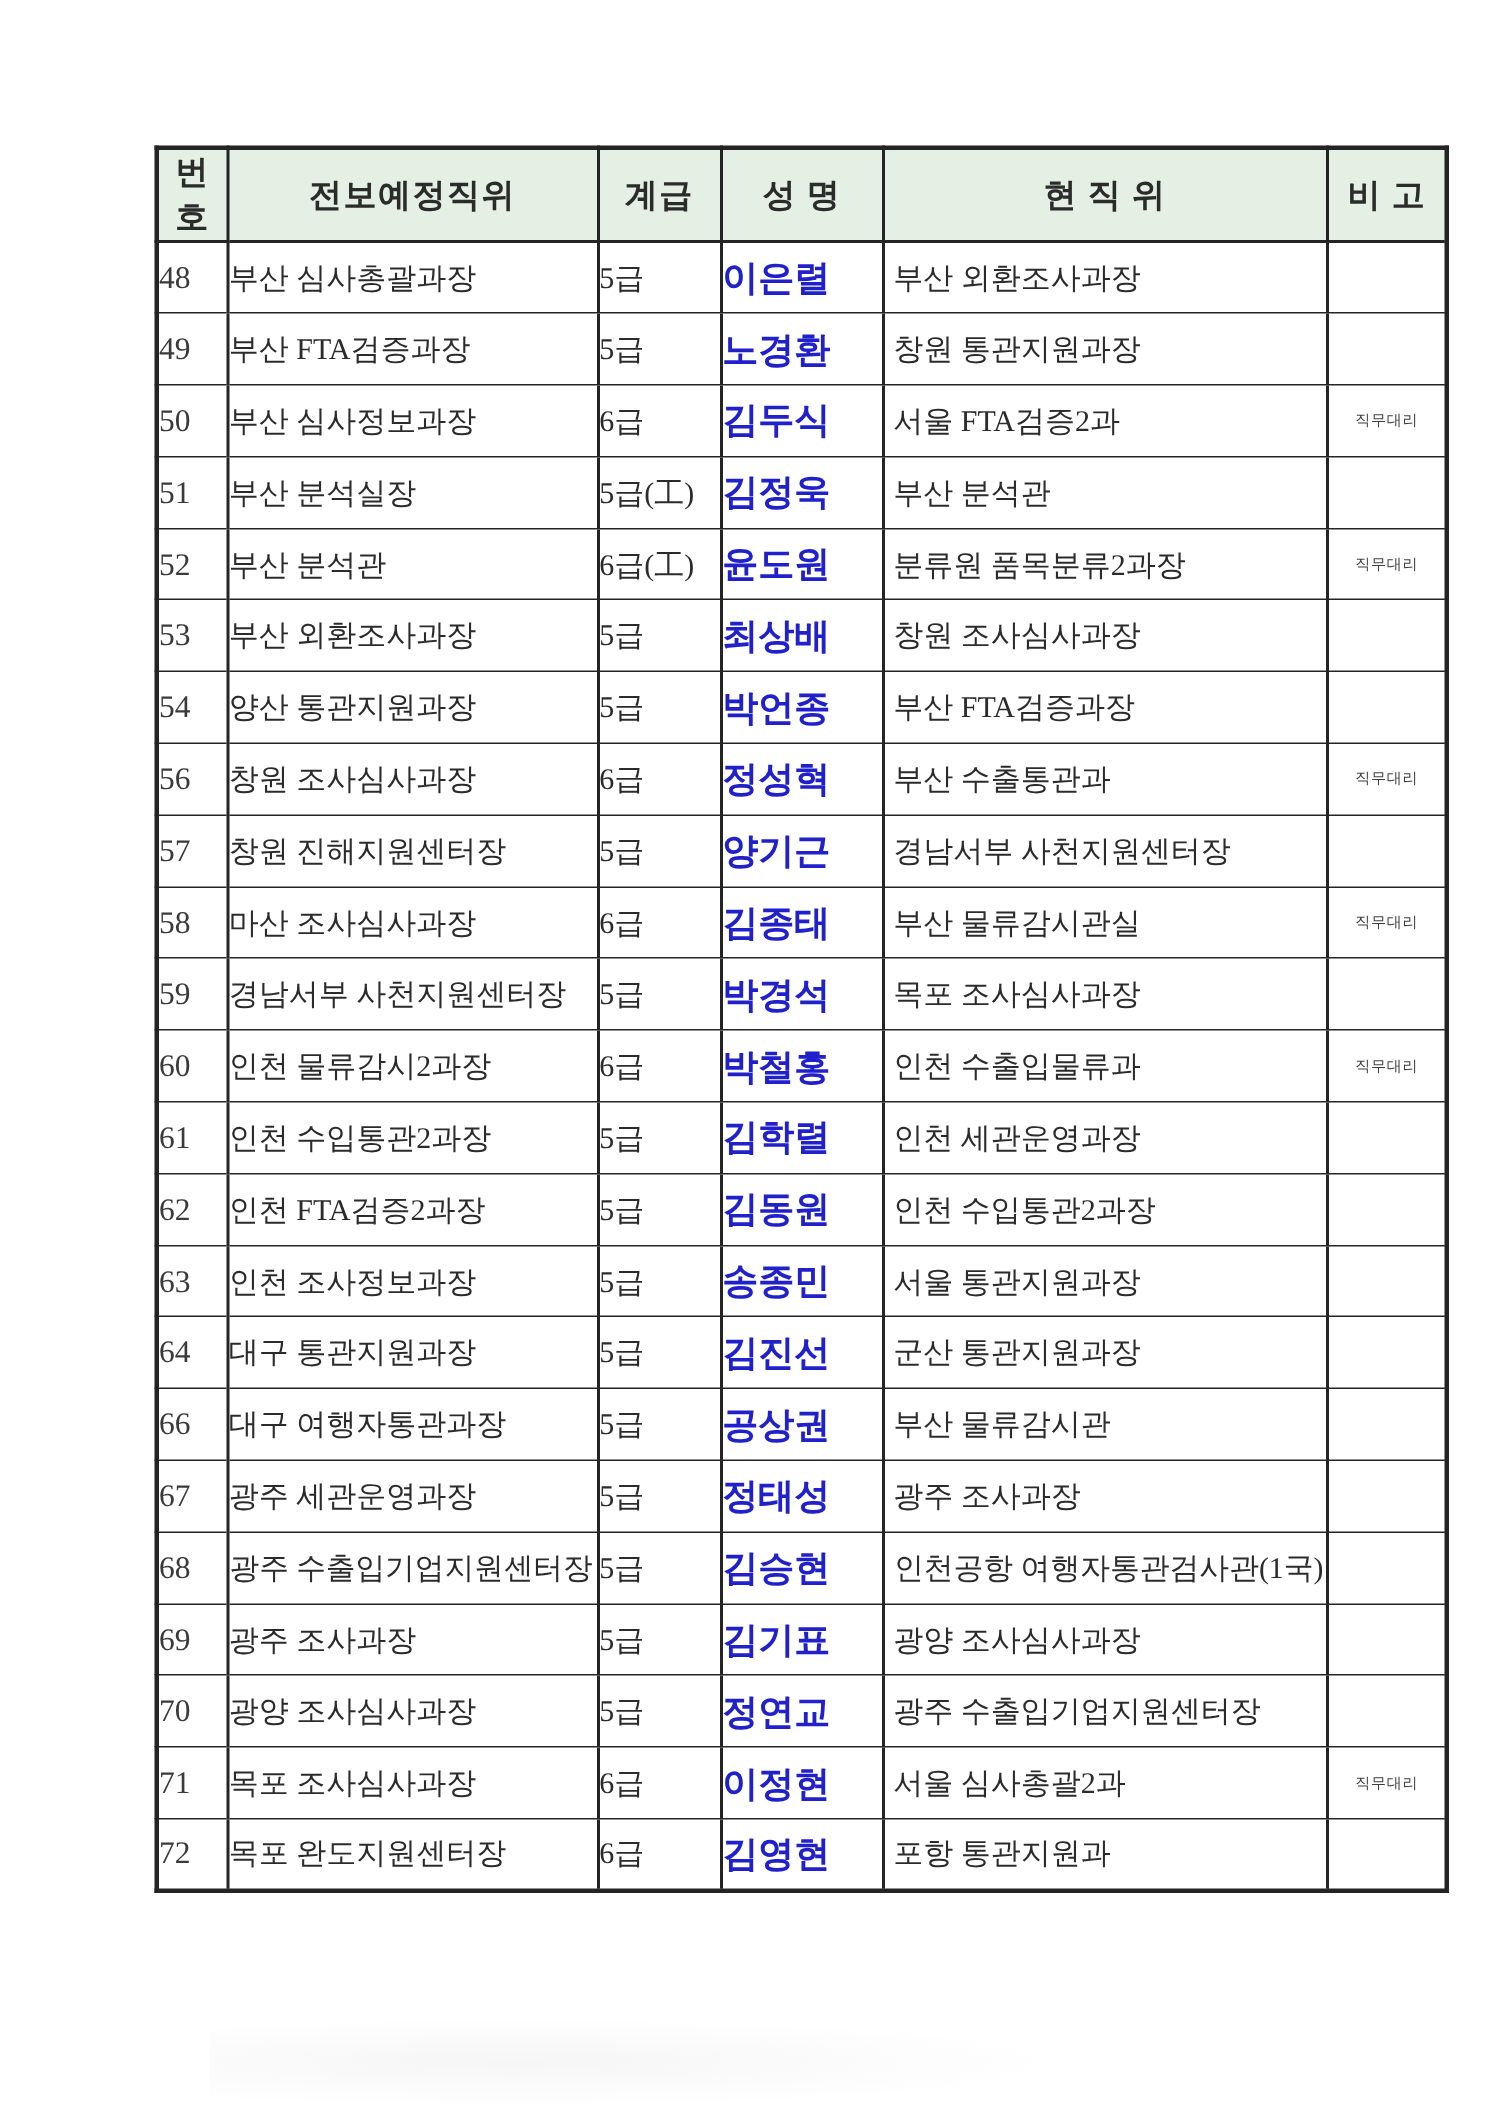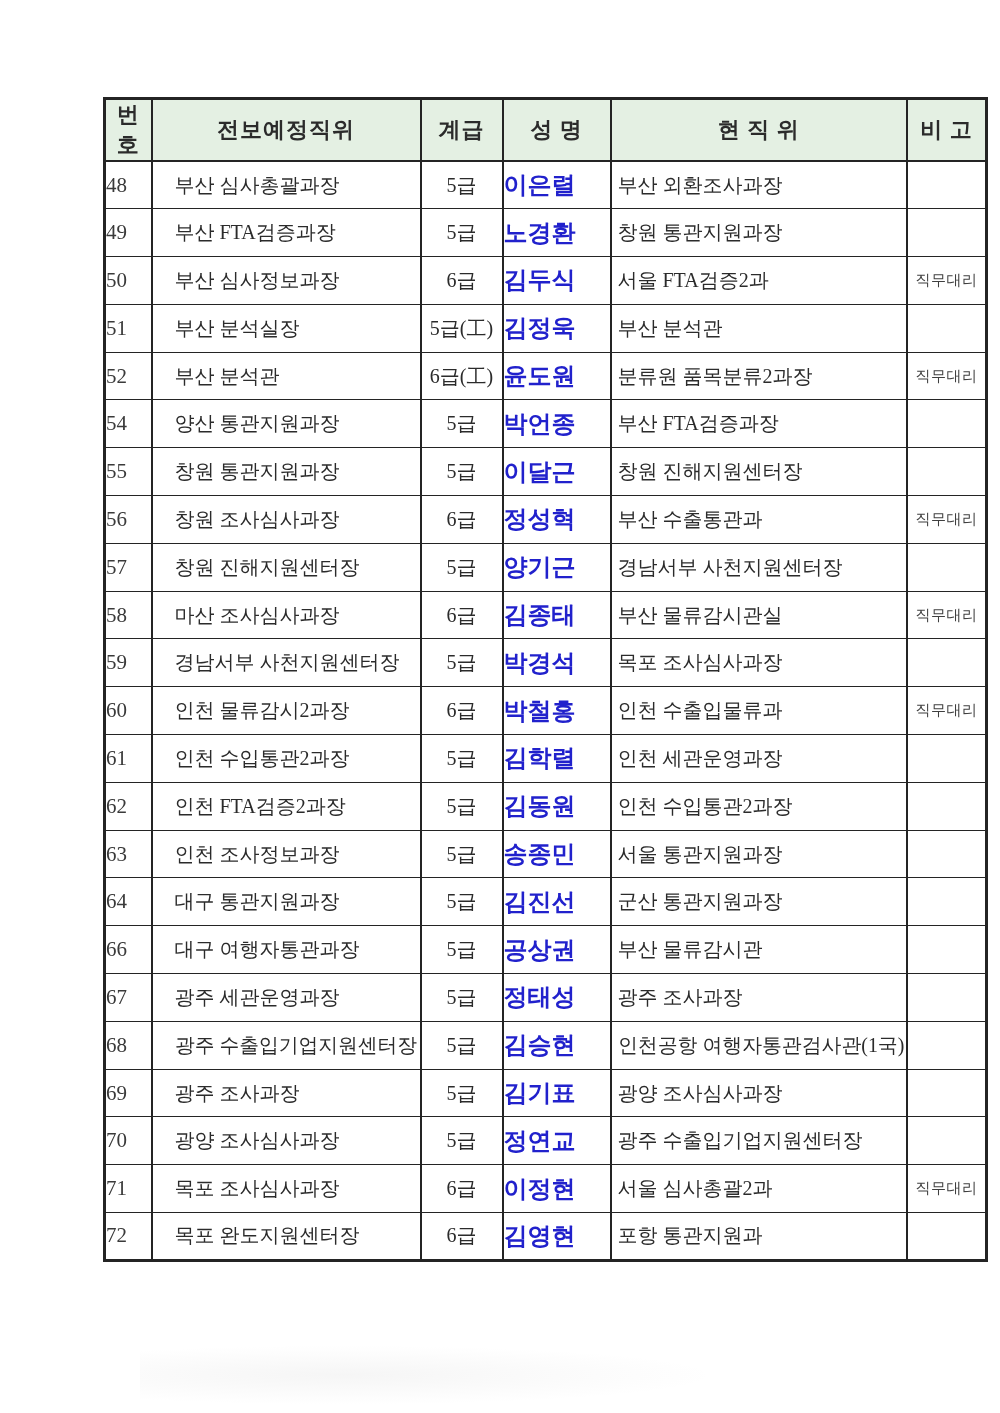--- a/index.html
+++ b/index.html
@@ -40,30 +40,30 @@
     border-left: 2px solid #3a3a3a;
     border-right: 2px solid #3a3a3a;
     border-top: 1.5px solid var(--border_light, #6b6b6b);
     height: 47.8px;
     font-size: 20px;
     color: var(--body_text, #2b2b2b);
     overflow: hidden;
     vertical-align: middle;
   }
   td.c-no   { font-size: 21px; color: #3a3a3a; }
-  td.c-pos  { text-align: left; padding-left: 22px; }
-  td.c-rank { text-align: center; border-radius: 11px; }
+  td.c-pos  { text-align: left; padding-left: 0; }
+  td.c-rank { text-align: left; }
   td.c-name {
     text-align: left;
     font-size: 24px;
     font-weight: bold;
     color: var(--name_text, #2222cc);
   }
   td.c-cur  { text-align: left; padding-left: 6px; }
-  td.c-note { text-align: center; font-size: 15px; color: var(--note_text, #404040); letter-spacing: 0.5px; }
+  td.c-note { text-align: center; font-size: 10px; color: var(--note_text, #404040); letter-spacing: 0.5px; }
   .fit { display: inline-block; white-space: nowrap; max-width: none; }
   
   .scan-smudge {
     position: absolute;
     left: 140px; top: 1345px; width: 580px; height: 60px;
     background:
       radial-gradient(ellipse at 35% 50%, rgba(120,120,120,0.07), rgba(255,255,255,0) 70%);
     pointer-events: none;
   }
 </style>
@@ -130,38 +130,38 @@
 
   <tr>
     <td class="c-no"><span class="fit">52</span></td>
     <td class="c-pos"><span class="fit">부산 분석관</span></td>
     <td class="c-rank"><span class="fit">6급(工)</span></td>
     <td class="c-name"><span class="fit">윤도원</span></td>
     <td class="c-cur"><span class="fit">분류원 품목분류2과장</span></td>
     <td class="c-note"><span class="fit">직무대리</span></td>
   </tr>
 
+  <tr>
+    <td class="c-no"><span class="fit">53</span></td>
+    <td class="c-pos"><span class="fit">부산 외환조사과장</span></td>
+    <td class="c-rank"><span class="fit">5급</span></td>
+    <td class="c-name"><span class="fit">최상배</span></td>
+    <td class="c-cur"><span class="fit">창원 조사심사과장</span></td>
+    <td class="c-note"><span class="fit"></span></td>
+  </tr>
 
   <tr>
     <td class="c-no"><span class="fit">54</span></td>
     <td class="c-pos"><span class="fit">양산 통관지원과장</span></td>
     <td class="c-rank"><span class="fit">5급</span></td>
     <td class="c-name"><span class="fit">박언종</span></td>
     <td class="c-cur"><span class="fit">부산 FTA검증과장</span></td>
     <td class="c-note"><span class="fit"></span></td>
   </tr>
 
-  <tr>
-    <td class="c-no"><span class="fit">55</span></td>
-    <td class="c-pos"><span class="fit">창원 통관지원과장</span></td>
-    <td class="c-rank"><span class="fit">5급</span></td>
-    <td class="c-name"><span class="fit">이달근</span></td>
-    <td class="c-cur"><span class="fit">창원 진해지원센터장</span></td>
-    <td class="c-note"><span class="fit"></span></td>
-  </tr>
 
   <tr>
     <td class="c-no"><span class="fit">56</span></td>
     <td class="c-pos"><span class="fit">창원 조사심사과장</span></td>
     <td class="c-rank"><span class="fit">6급</span></td>
     <td class="c-name"><span class="fit">정성혁</span></td>
     <td class="c-cur"><span class="fit">부산 수출통관과</span></td>
     <td class="c-note"><span class="fit">직무대리</span></td>
   </tr>
 

